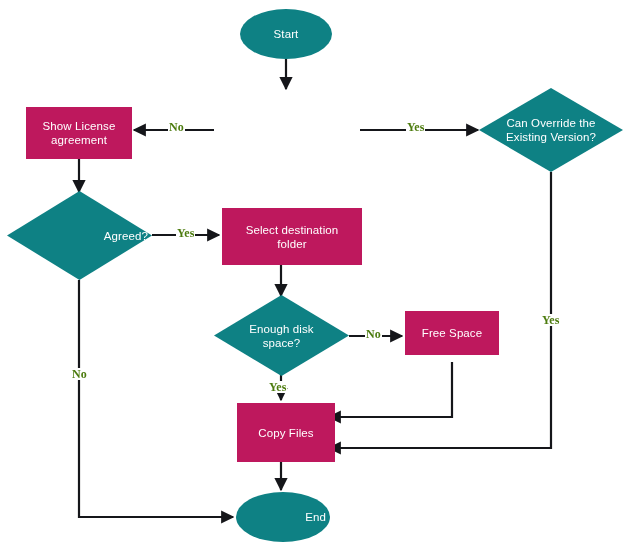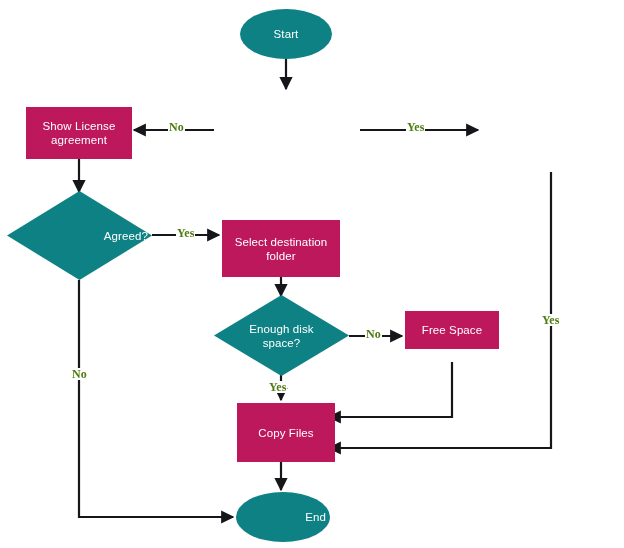--- a/index.html
+++ b/index.html
@@ -117,38 +117,43 @@
   <div class="node ellipse" style="left:240px; top:9px; width:92px; height:50px;">
     <span class="label">Start</span>
   </div>
 
 
   <div class="node rect" style="left:26px; top:107px; width:106px; height:52px;">
     <span class="label">Show License
 agreement</span>
   </div>
 
+  <div class="node diamond" style="left:479px; top:88px; width:144px; height:84px;">
+    <span class="dia-shape"></span>
+    <span class="label">Can Override the
+Existing Version?</span>
+  </div>
 
   <div class="node diamond" style="left:7px; top:191px; width:145px; height:89px;justify-content:flex-end;">
     <span class="dia-shape"></span>
     <span class="label">Agreed?</span>
   </div>
 
-  <div class="node rect" style="left:222px; top:220px; width:118px; height:57px;">
+  <div class="node rect" style="left:222px; top:208px; width:140px; height:57px;">
     <span class="label">Select destination
 folder</span>
   </div>
 
   <div class="node diamond" style="left:214px; top:295px; width:135px; height:81px;">
     <span class="dia-shape"></span>
     <span class="label">Enough disk
 space?</span>
   </div>
 
-  <div class="node rect" style="left:405px; top:311px; width:94px; height:38px;">
+  <div class="node rect" style="left:405px; top:311px; width:94px; height:44px;">
     <span class="label">Free Space</span>
   </div>
 
   <div class="node rect" style="left:237px; top:403px; width:98px; height:59px;">
     <span class="label">Copy Files</span>
   </div>
 
   <div class="node ellipse" style="left:236px; top:492px; width:94px; height:50px;justify-content:flex-end;">
     <span class="label">End</span>
   </div>

